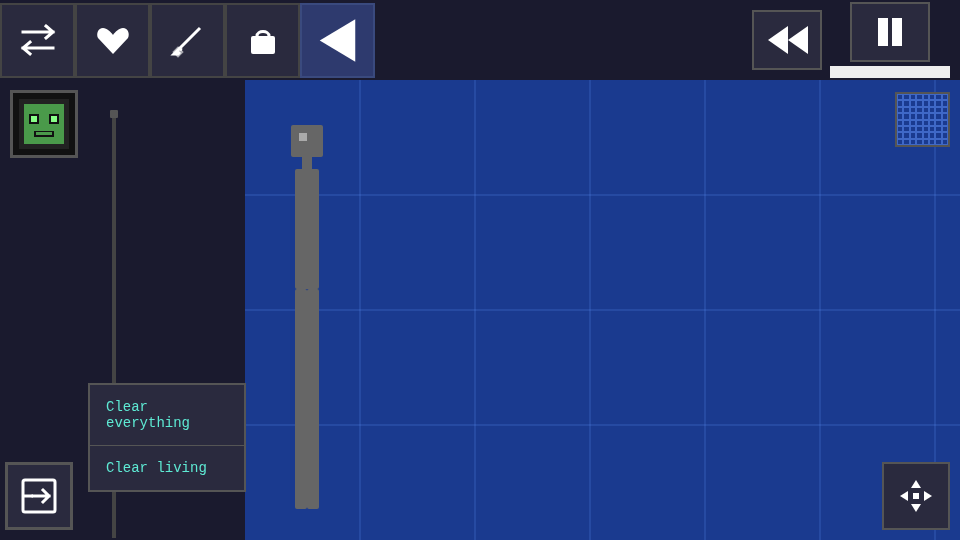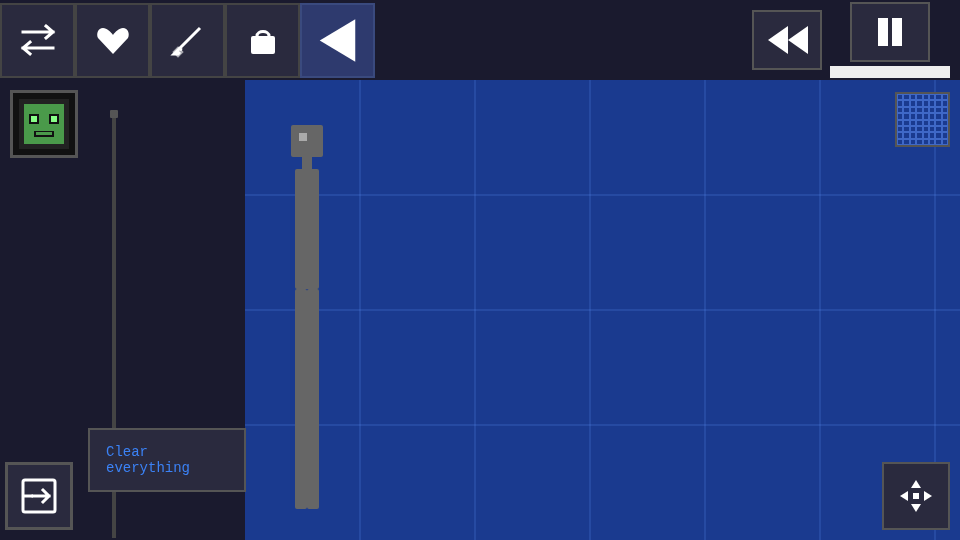--- a/index.html
+++ b/index.html
@@ -163,21 +163,21 @@
       position: absolute;
       bottom: 48px;
       left: 88px;
       width: 158px;
       background: #2a2a3e;
       border: 2px solid #555;
       z-index: 30;
     }
     .ctx-item {
       padding: 14px 16px;
-      color: #3b82f6;
+      color: #5eead4;
       font-size: 14px;
       cursor: pointer;
       border-bottom: 1px solid #555;
       text-align: left;
     }
     .ctx-item:last-child { border-bottom: none; }
 
     
     #move-btn {
       position: absolute;
@@ -368,20 +368,21 @@
 <div id="exit-btn">
   <svg viewBox="0 0 40 40" width="40" height="40" xmlns="http://www.w3.org/2000/svg">
     <rect x="4" y="4" width="32" height="32" rx="2" fill="none" stroke="white" stroke-width="3"></rect>
     <path d="M14 20 L30 20 M24 14 L30 20 L24 26" stroke="white" stroke-width="3" fill="none" stroke-linecap="square"></path>
     <line x1="4" y1="20" x2="14" y2="20" stroke="white" stroke-width="3"></line>
   </svg>
 </div>
 
 <div id="context-menu">
   <div class="ctx-item">Clear everything</div>
+  <div class="ctx-item">Clear living</div>
 </div>
 
 <div id="move-btn">
   <svg viewBox="0 0 40 40" width="40" height="40" xmlns="http://www.w3.org/2000/svg">
 
     <polygon points="20,4 25,12 15,12" fill="white"></polygon>
     <polygon points="20,36 25,28 15,28" fill="white"></polygon>
     <polygon points="4,20 12,15 12,25" fill="white"></polygon>
     <polygon points="36,20 28,15 28,25" fill="white"></polygon>
     <rect x="17" y="17" width="6" height="6" fill="white"></rect>

